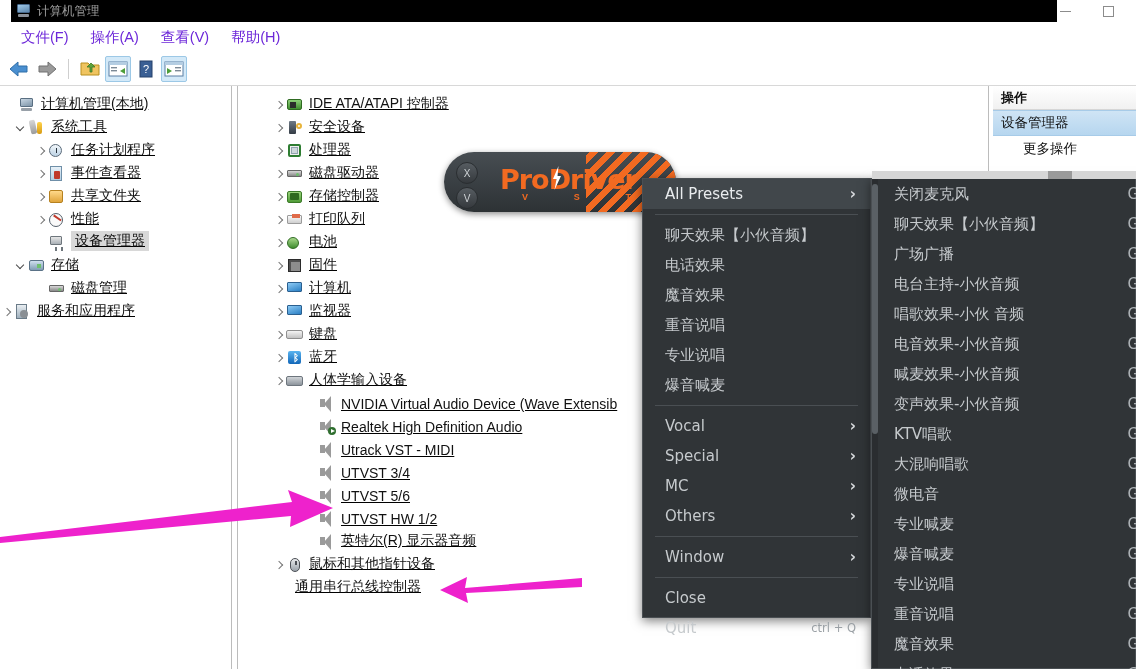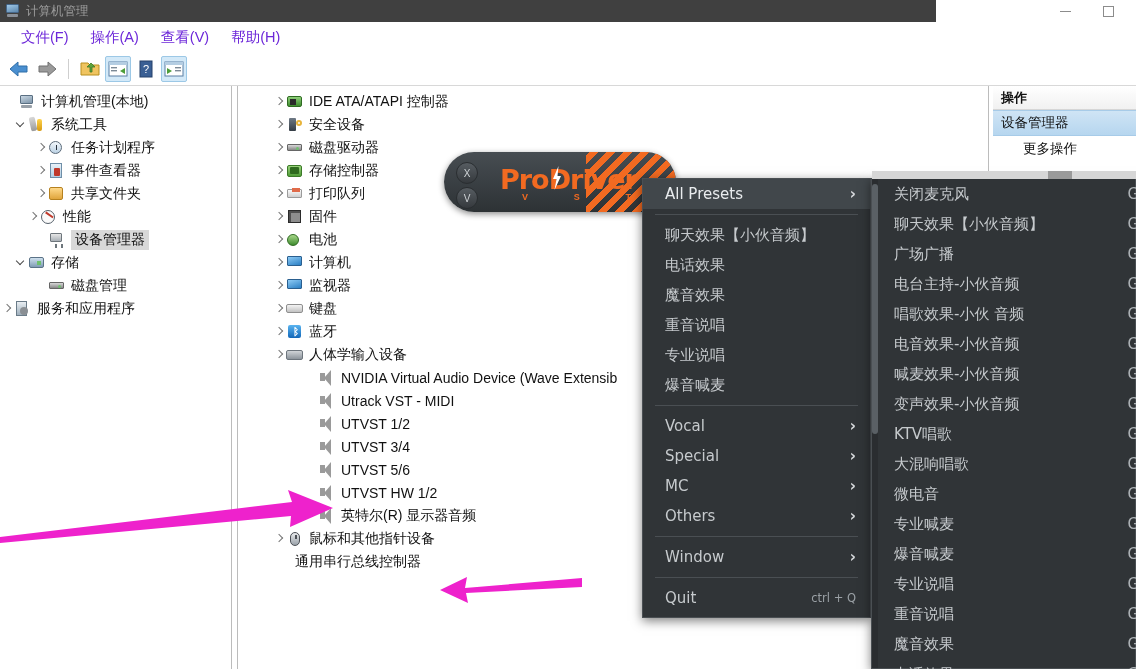--- a/index.html
+++ b/index.html
@@ -5,22 +5,22 @@
   * { box-sizing: border-box; margin:0; padding:0; }
   html,body{ width:1136px; height:669px; overflow:hidden; }
   body{
     font-family:"Liberation Sans","DejaVu Sans",sans-serif;
     font-size:13px; color:#000; background:#fff;
     position:relative;
   }
 
   
   .titlebar{
-    position:absolute; left:0; top:0; width:936px; height:22px;
-    background:#404040; display:flex; align-items:center;
+    position:absolute; left:11px; top:0; width:1046px; height:22px;
+    background:#000000; display:flex; align-items:center;
   }
   .tb-icon{ width:16px;height:14px;margin-left:5px;margin-right:5px;position:relative; }
   .tb-icon .mon{
     position:absolute; left:1px; top:0px; width:13px; height:9px;
     background:linear-gradient(160deg,#9fc8e8,#5d87ad); border:1px solid #46678a; border-radius:1px;
   }
   .tb-icon .base{ position:absolute; left:2px; top:10px; width:11px; height:3px; background:#8a9099; border-radius:1px;}
   .tb-title{ font-size:12.5px; color:#9a9a9a; }
   .win-ctl{ position:absolute; top:0; height:22px; display:flex; align-items:center; }
   .win-min{ left:1060px; }
@@ -66,21 +66,21 @@
     padding-left:8px; font-weight:bold; font-size:13px; color:#111;
   }
   .rp-item{
     height:26px; display:flex; align-items:center; padding-left:8px;
     font-size:13.5px; color:#111;
   }
   .rp-item.hl{ background:linear-gradient(#cfe4f5,#b6d6ef); border-top:1px solid #a7cbe8; border-bottom:1px solid #a7cbe8; }
   .rp-sub{ height:26px; display:flex; align-items:center; padding-left:30px; font-size:13.5px; color:#111; }
 
   
-  .row{ display:flex; align-items:center; height:23px; white-space:nowrap; }
+  .row{ display:flex; align-items:flex-end; height:23px; white-space:nowrap;text-decoration:underline; }
   .row .lbl{ font-size:14px; color:#111; }
   .row.sel .lbl{ background:#d8d8d8; padding:1px 4px; }
   .chev{ width:14px;height:14px;display:inline-block;position:relative;flex:0 0 14px; }
   .chev.r::before{
     content:""; position:absolute; left:4px; top:3px; width:5px;height:5px;
     border-right:1.4px solid #767676; border-top:1.4px solid #767676; transform:rotate(45deg);
   }
   .chev.d::before{
     content:""; position:absolute; left:3px; top:2px; width:5px;height:5px;
     border-right:1.4px solid #4a4a4a; border-bottom:1.4px solid #4a4a4a; transform:rotate(45deg);
@@ -318,21 +318,21 @@
   </div>
 
   <div class="row" style="padding-left:34px">
     <span class="chev r"></span>
     <span class="ico">
         <span class="i-share"></span>
       </span>
     <span class="lbl">共享文件夹</span>
   </div>
 
-  <div class="row" style="padding-left:26px">
+  <div class="row" style="padding-left:34px">
     <span class="chev r"></span>
     <span class="ico">
         <span class="i-perf">
           <span class="n"></span>
         </span>
       </span>
     <span class="lbl">性能</span>
   </div>
 
   <div class="row sel" style="padding-left:34px">
@@ -392,20 +392,28 @@
 
   <div class="row" style="padding-left:34px">
     <span class="chev r"></span>
     <span class="ico">
         <span class="i-lock"></span>
         <span class="i-key"></span>
       </span>
     <span class="lbl">安全设备</span>
   </div>
 
+  <div class="row" style="padding-left:34px">
+    <span class="chev r"></span>
+    <span class="ico">
+        <span class="i-cpu"></span>
+        <span class="i-cpu2"></span>
+      </span>
+    <span class="lbl">处理器</span>
+  </div>
 
   <div class="row" style="padding-left:34px">
     <span class="chev r"></span>
     <span class="ico">
         <span class="i-disk">
           <span class="d"></span>
         </span>
       </span>
     <span class="lbl">磁盘驱动器</span>
   </div>
@@ -424,36 +432,36 @@
     <span class="ico">
         <span class="i-print">
           <span class="t"></span>
         </span>
       </span>
     <span class="lbl">打印队列</span>
   </div>
 
   <div class="row" style="padding-left:34px">
     <span class="chev r"></span>
+    <span class="ico"><span class="i-batt"></span><span class="p"></span></span>
+    <span class="lbl">电池</span>
+  </div>
+
+  <div class="row" style="padding-left:34px">
+    <span class="chev r"></span>
     <span class="ico">
         <span class="i-chip">
           <span class="s"></span>
         </span>
       </span>
     <span class="lbl">固件</span>
   </div>
 
   <div class="row" style="padding-left:34px">
     <span class="chev r"></span>
-    <span class="ico"><span class="i-batt"></span><span class="p"></span></span>
-    <span class="lbl">电池</span>
-  </div>
-
-  <div class="row" style="padding-left:34px">
-    <span class="chev r"></span>
     <span class="ico"><span class="i-mon"></span><span class="st"></span></span>
     <span class="lbl">计算机</span>
   </div>
 
   <div class="row" style="padding-left:34px">
     <span class="chev r"></span>
     <span class="ico"><span class="i-mon"></span><span class="st"></span></span>
     <span class="lbl">监视器</span>
   </div>
 
@@ -486,36 +494,37 @@
 
 
   <div class="row" style="padding-left:80px">
     <span class="ico">
         <span class="i-spk"></span>
         <span class="i-spk2"></span>
       </span>
     <span class="lbl">NVIDIA Virtual Audio Device (Wave Extensib</span>
   </div>
 
+  <div class="row" style="padding-left:80px">
+    <span class="ico">
+        <span class="i-rt"></span>
+        <span class="i-rt2"></span>
+        <span class="i-rt3"></span>
+      </span>
+    <span class="lbl">Realtek High Definition Audio</span>
+  </div>
 
   <div class="row" style="padding-left:80px">
     <span class="ico">
         <span class="i-spk"></span>
         <span class="i-spk2"></span>
       </span>
     <span class="lbl">Utrack VST - MIDI</span>
   </div>
 
-  <div class="row" style="padding-left:80px">
-    <span class="ico">
-        <span class="i-spk"></span>
-        <span class="i-spk2"></span>
-      </span>
-    <span class="lbl">UTVST 1/2</span>
-  </div>
 
   <div class="row" style="padding-left:80px">
     <span class="ico">
         <span class="i-spk"></span>
         <span class="i-spk2"></span>
       </span>
     <span class="lbl">UTVST 3/4</span>
   </div>
 
   <div class="row" style="padding-left:80px">
@@ -636,20 +645,23 @@
 
   <div class="mrow">
     <span>Window</span>
     <span class="sp"></span>
       <span class="arw">›</span>
   </div>
 
   <div class="msep"></div>
 
   <div class="mrow">
+    <span>Close</span>
+  </div>
+  <div class="mrow">
     <span>Quit</span>
     <span class="sp"></span>
     <span class="kbd">ctrl + Q</span>
   </div>
 </div>
 
 <div class="ctxmenu menu-sub">
   <div class="sub-top">
       <div class="tmb"></div>
     </div>

